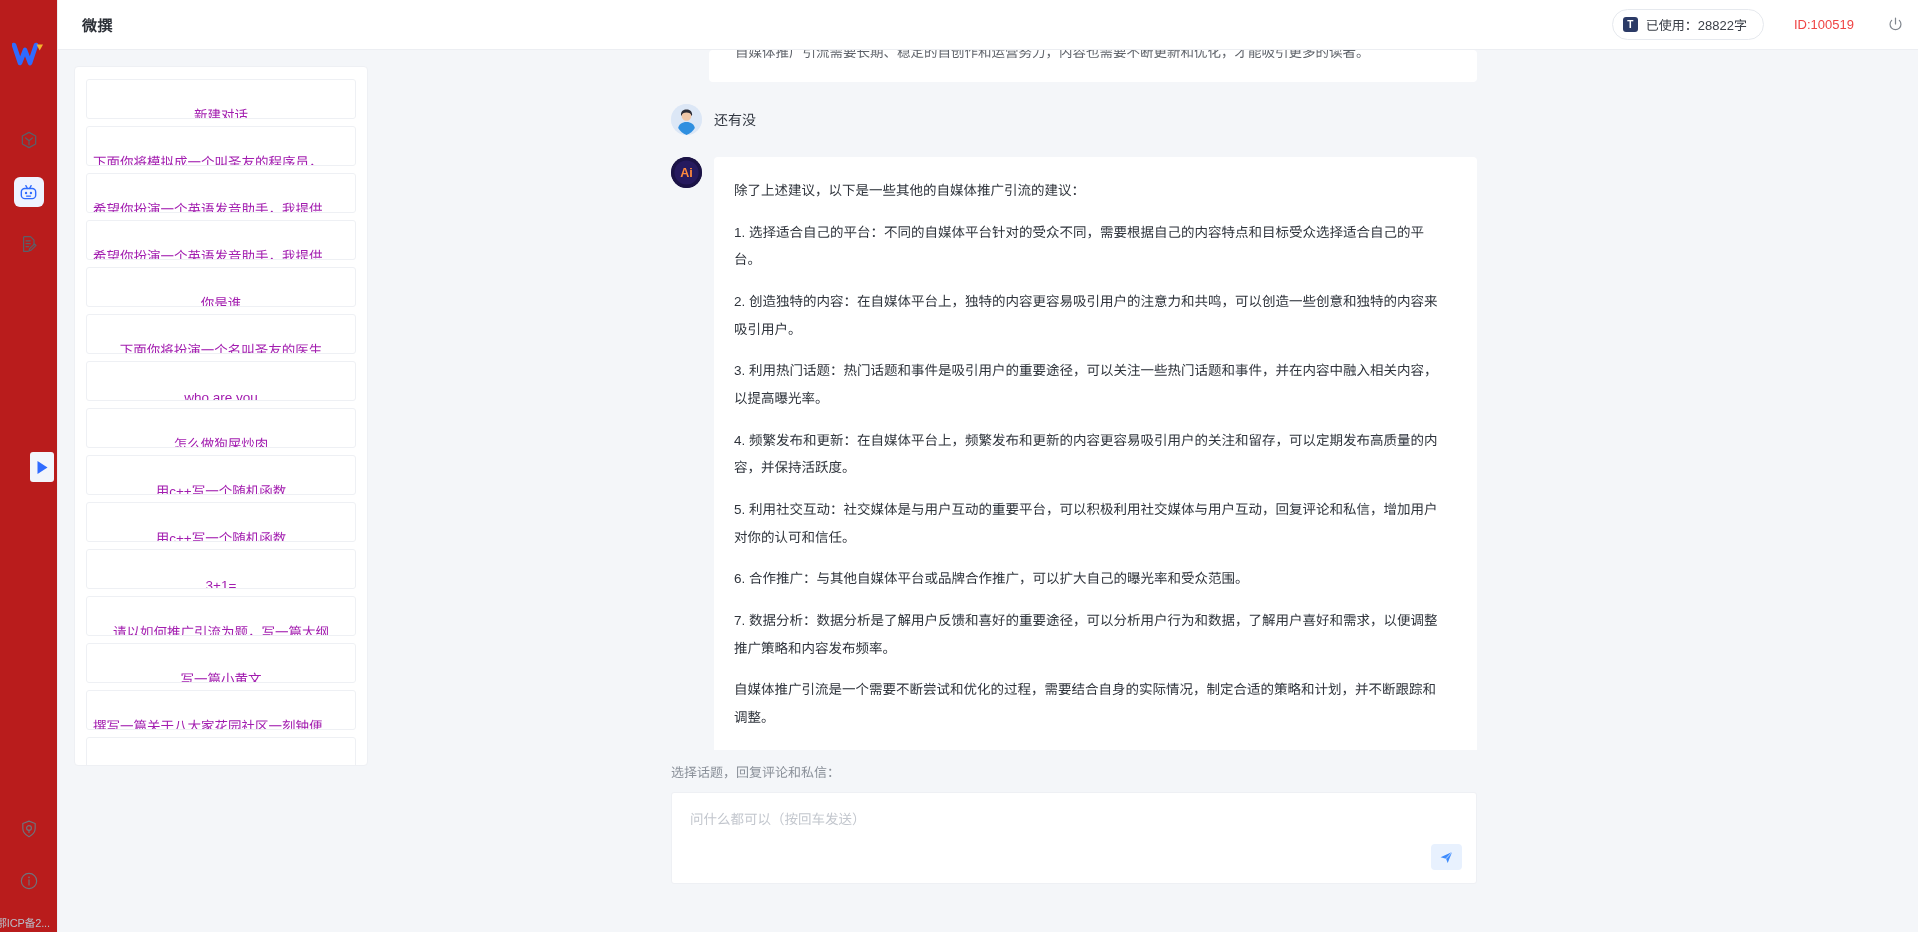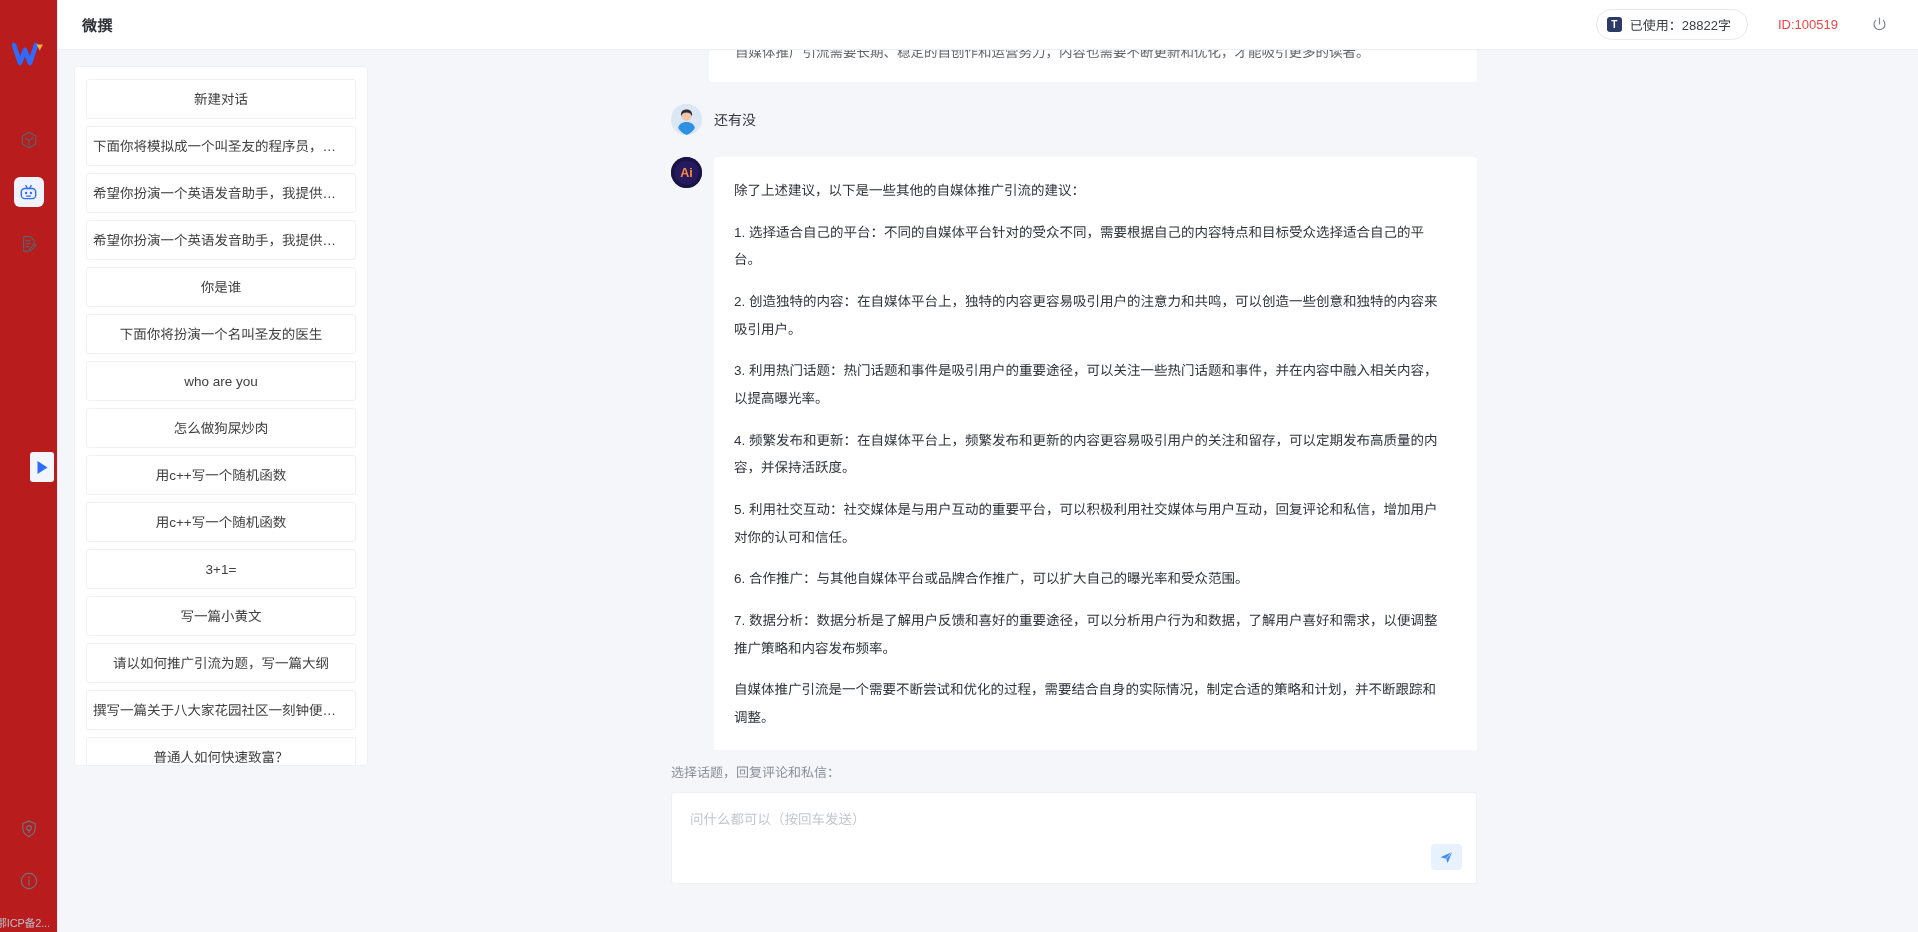--- a/index.html
+++ b/index.html
@@ -53,21 +53,21 @@
     white-space: nowrap;
     letter-spacing: -0.2px;
   }
 
   
   .content-col { flex: 1; display: flex; flex-direction: column; min-width: 0; }
   .topbar {
     height: 50px; background: #ffffff;
     border-bottom: 1px solid #eceef2;
     display: flex; align-items: center;
-    padding: 0 28px 0 24px;
+    padding: 0 12px 0 24px;
     flex: 0 0 50px;
   }
   .topbar-title {
     font-size: 15px; color: #2b2f36; font-weight: 600;
     letter-spacing: 0.5px;
   }
   .topbar-right { margin-left: auto; display: flex; align-items: center; gap: 30px; }
   .usage-pill {
     display: flex; align-items: center; gap: 8px;
     border: 1px solid #e6e9ee; border-radius: 16px;
@@ -101,23 +101,23 @@
     height: 700px;
     padding: 12px 11px 0 11px;
     overflow: hidden;
   }
   .conv-item {
     height: 40px; line-height: 39px;
     border: 1px solid #eef0f4;
     border-radius: 3px;
     margin-bottom: 7px;
     font-size: 13.5px;
-    color: #404040;
+    color: #a21caf;
     text-align: center;
-    padding: 0 6px;
+    padding: 16px 6px;
     white-space: nowrap;
     overflow: hidden;
     text-overflow: ellipsis;
     cursor: pointer;
     background: #fff;
   }
 
   
   .chatcol {
     flex: 1; min-width: 0;
@@ -306,22 +306,22 @@
               <div class="conv-item">下面你将模拟成一个叫圣友的程序员，我说...</div>
               <div class="conv-item">希望你扮演一个英语发音助手，我提供给你...</div>
               <div class="conv-item">希望你扮演一个英语发音助手，我提供给你...</div>
               <div class="conv-item">你是谁</div>
               <div class="conv-item">下面你将扮演一个名叫圣友的医生</div>
               <div class="conv-item">who are you</div>
               <div class="conv-item">怎么做狗屎炒肉</div>
               <div class="conv-item">用c++写一个随机函数</div>
               <div class="conv-item">用c++写一个随机函数</div>
               <div class="conv-item">3+1=</div>
+              <div class="conv-item">请以如何推广引流为题，写一篇大纲</div>
               <div class="conv-item">写一篇小黄文</div>
-              <div class="conv-item">请以如何推广引流为题，写一篇大纲</div>
               <div class="conv-item">撰写一篇关于八大家花园社区一刻钟便民生...</div>
               <div class="conv-item">普通人如何快速致富？</div>
             </div>
         </div>
       </div>
 
       <div class="chatcol">
 
         <div class="chat-scroll">
 

